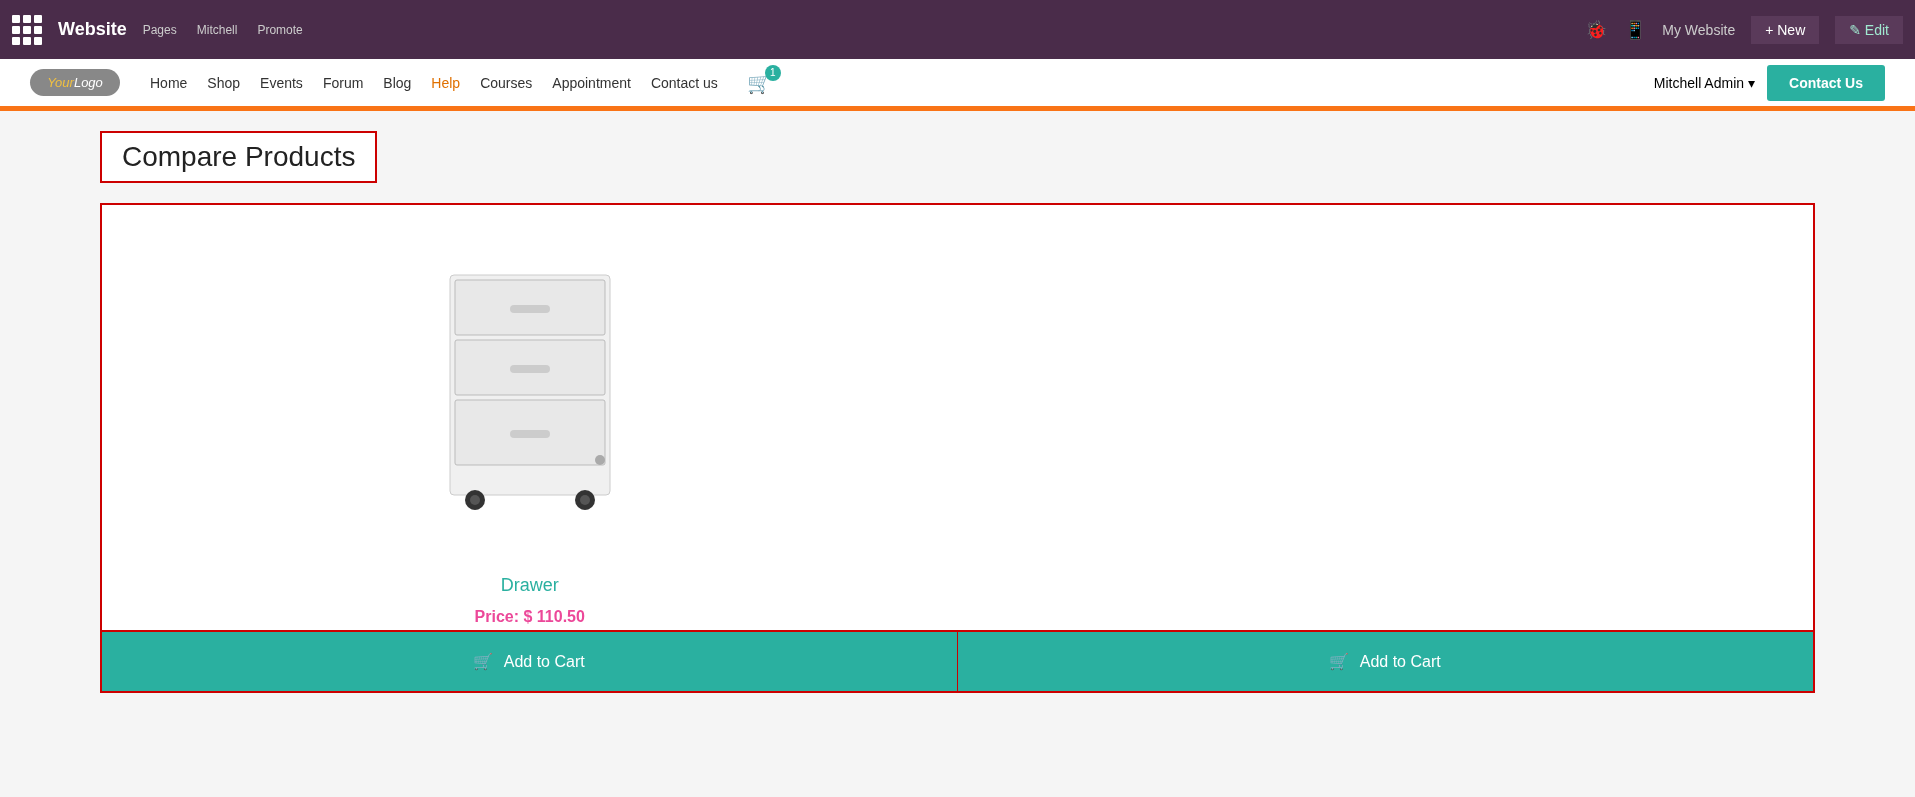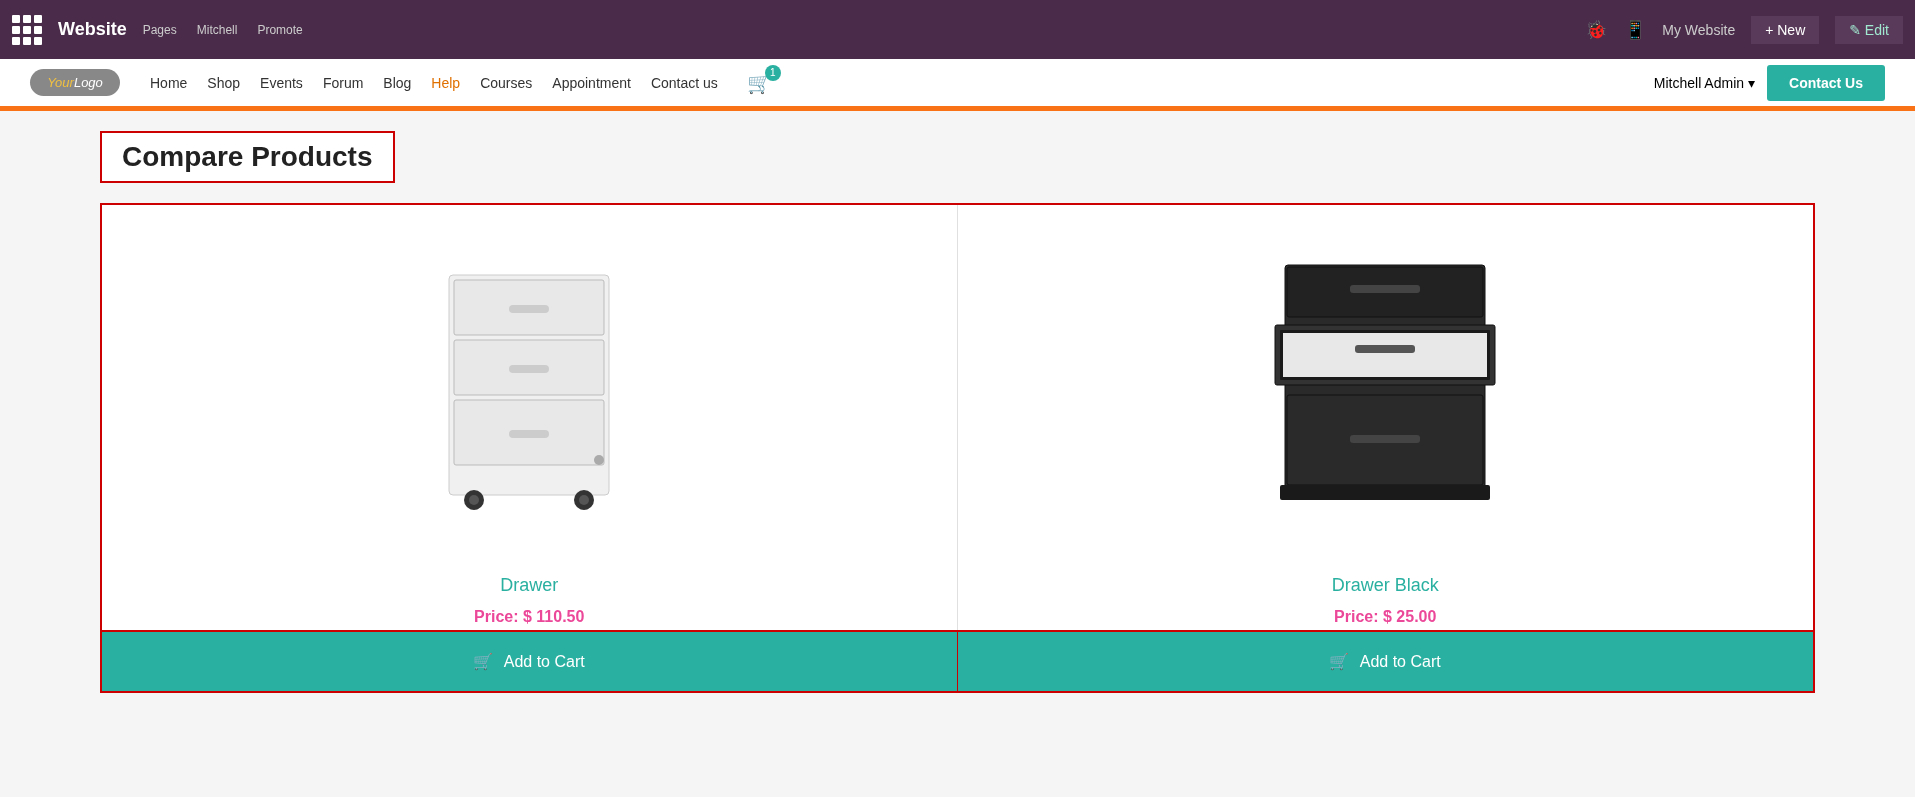--- a/index.html
+++ b/index.html
@@ -105,21 +105,21 @@
     }
 
     
     .compare-header {
       display: inline-block;
       border: 2px solid #cc0000;
       padding: 8px 20px;
       margin-bottom: 20px;
       background: #fff;
     }
-    .compare-header h1 { font-size: 28px; font-weight: bold; color: #222; }
+    .compare-header h1 { font-size: 28px; font-weight: normal; color: #222; }
 
     
     .products-outer {
       border: 2px solid #cc0000;
       background: #fff;
       padding: 0;
       overflow: hidden;
     }
     .products-grid {
       display: grid;
@@ -271,51 +271,20 @@
             <circle cx="155" cy="245" r="5" fill="#555"></circle>
           </svg>
         </div>
         <a class="product-name">Drawer</a>
         <div class="product-price">
           <span>Price:</span>
           <span>$ 110.50</span>
         </div>
       </div>
 
-      <div class="product-col">
-        <div class="product-image-area">
-
-          <svg width="240" height="280" viewBox="0 0 240 280">
-
-            <rect x="20" y="10" width="200" height="230" rx="3" fill="#2a2a2a" stroke="#111" stroke-width="1"></rect>
-
-            <rect x="22" y="12" width="196" height="50" rx="2" fill="#222" stroke="#111" stroke-width="1"></rect>
-
-            <rect x="10" y="70" width="220" height="60" rx="2" fill="#333" stroke="#111" stroke-width="1"></rect>
-            <rect x="15" y="75" width="210" height="50" rx="1" fill="#1a1a1a"></rect>
-
-            <rect x="18" y="78" width="204" height="44" fill="#e8e8e8"></rect>
-
-            <rect x="90" y="90" width="60" height="8" rx="3" fill="#555"></rect>
-
-            <rect x="22" y="140" width="196" height="90" rx="2" fill="#2a2a2a" stroke="#111" stroke-width="1"></rect>
-
-            <rect x="15" y="230" width="210" height="15" rx="2" fill="#1a1a1a"></rect>
-
-            <rect x="85" y="30" width="70" height="8" rx="3" fill="#444"></rect>
-
-            <rect x="85" y="180" width="70" height="8" rx="3" fill="#444"></rect>
-          </svg>
-        </div>
-        <a class="product-name">Drawer Black</a>
-        <div class="product-price">
-          <span>Price:</span>
-          <span>$ 25.00</span>
-        </div>
-      </div>
     </div>
 
     <div class="add-to-cart-row">
       <button class="add-to-cart-btn">
         <span>🛒</span>
         <span>Add to Cart</span>
       </button>
       <button class="add-to-cart-btn">
         <span>🛒</span>
         <span>Add to Cart</span>

